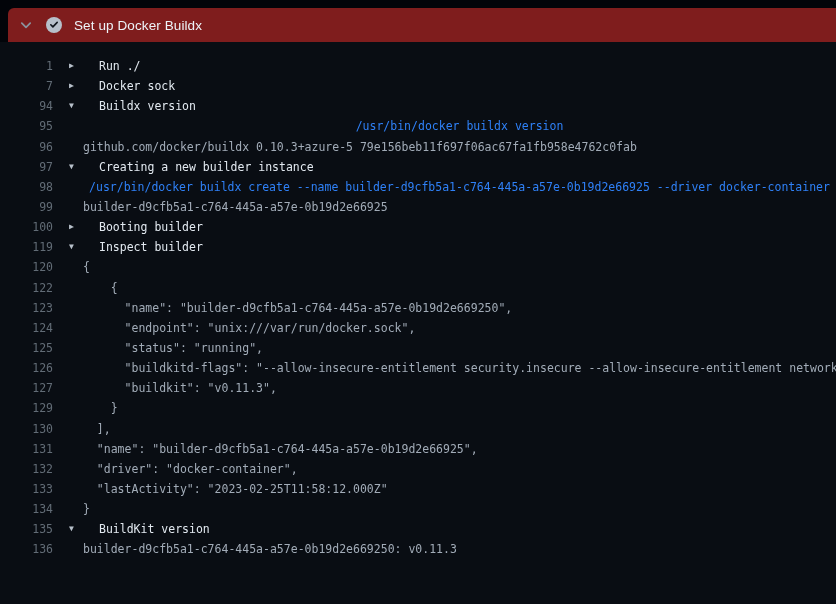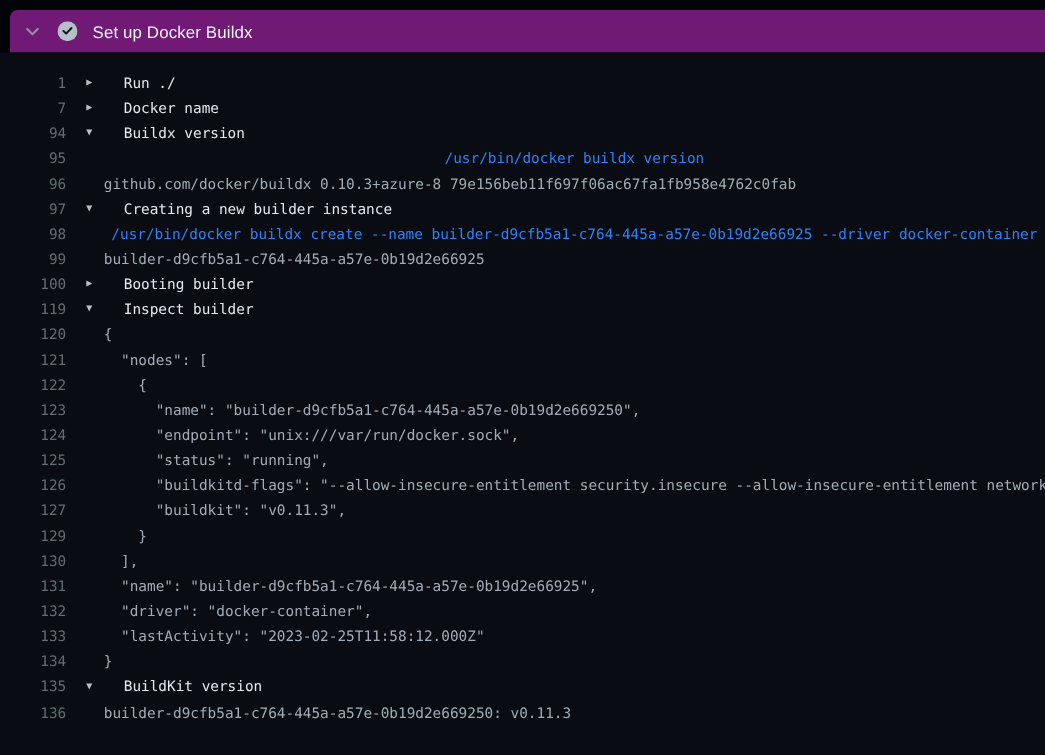--- a/index.html
+++ b/index.html
@@ -16,21 +16,21 @@
     height: 604px;
     position: relative;
   }
   
   .step-header {
     position: absolute;
     left: 8px;
     top: 8px;
     right: 0;
     height: 34px;
-    background: #701a75;
+    background: #7f1d1d;
     border-radius: 6px 0 0 0;
     display: flex;
     align-items: center;
     padding-left: 11px;
     box-sizing: border-box;
     cursor: pointer;
   }
   .chev {
     width: 14px;
     height: 14px;
@@ -112,31 +112,30 @@
       <svg width="16" height="16" viewBox="0 0 16 16">
         <circle cx="8" cy="8" r="8" fill="#b7c0ca"></circle>
         <path d="M11.2 5.4 L6.9 9.9 L4.8 7.8" fill="none" stroke="#10161d" stroke-width="1.6" stroke-linecap="round" stroke-linejoin="round"></path>
       </svg>
     </span>
     <span class="step-title">Set up Docker Buildx</span>
   </div>
 
   <div class="log" id="log">
       <div class="row"><span class="num">1</span><span class="tog">▶</span><span class="txt group">Run ./</span></div>
-      <div class="row"><span class="num">7</span><span class="tog">▶</span><span class="txt group">Docker name</span></div>
+      <div class="row"><span class="num">7</span><span class="tog">▶</span><span class="txt group">Docker sock</span></div>
       <div class="row"><span class="num">94</span><span class="tog">▼</span><span class="txt group">Buildx version</span></div>
       <div class="row"><span class="num">95</span><span class="tog"></span><span class="txt command">/usr/bin/docker buildx version</span></div>
-      <div class="row"><span class="num">96</span><span class="tog"></span><span class="txt text">github.com/docker/buildx 0.10.3+azure-8 79e156beb11f697f06ac67fa1fb958e4762c0fab</span></div>
+      <div class="row"><span class="num">96</span><span class="tog"></span><span class="txt text">github.com/docker/buildx 0.10.3+azure-5 79e156beb11f697f06ac67fa1fb958e4762c0fab</span></div>
       <div class="row"><span class="num">97</span><span class="tog">▼</span><span class="txt group">Creating a new builder instance</span></div>
       <div class="row"><span class="num">98</span><span class="tog"></span><span class="txt command">/usr/bin/docker buildx create --name builder-d9cfb5a1-c764-445a-a57e-0b19d2e66925 --driver docker-container</span></div>
       <div class="row"><span class="num">99</span><span class="tog"></span><span class="txt text">builder-d9cfb5a1-c764-445a-a57e-0b19d2e66925</span></div>
       <div class="row"><span class="num">100</span><span class="tog">▶</span><span class="txt group">Booting builder</span></div>
       <div class="row"><span class="num">119</span><span class="tog">▼</span><span class="txt group">Inspect builder</span></div>
       <div class="row"><span class="num">120</span><span class="tog"></span><span class="txt text">{</span></div>
-      <div class="row"><span class="num">121</span><span class="tog"></span><span class="txt text">  "nodes": [</span></div>
       <div class="row"><span class="num">122</span><span class="tog"></span><span class="txt text">    {</span></div>
       <div class="row"><span class="num">123</span><span class="tog"></span><span class="txt text">      "name": "builder-d9cfb5a1-c764-445a-a57e-0b19d2e669250",</span></div>
       <div class="row"><span class="num">124</span><span class="tog"></span><span class="txt text">      "endpoint": "unix:///var/run/docker.sock",</span></div>
       <div class="row"><span class="num">125</span><span class="tog"></span><span class="txt text">      "status": "running",</span></div>
       <div class="row"><span class="num">126</span><span class="tog"></span><span class="txt text">      "buildkitd-flags": "--allow-insecure-entitlement security.insecure --allow-insecure-entitlement network</span></div>
       <div class="row"><span class="num">127</span><span class="tog"></span><span class="txt text">      "buildkit": "v0.11.3",</span></div>
       <div class="row"><span class="num">129</span><span class="tog"></span><span class="txt text">    }</span></div>
       <div class="row"><span class="num">130</span><span class="tog"></span><span class="txt text">  ],</span></div>
       <div class="row"><span class="num">131</span><span class="tog"></span><span class="txt text">  "name": "builder-d9cfb5a1-c764-445a-a57e-0b19d2e66925",</span></div>
       <div class="row"><span class="num">132</span><span class="tog"></span><span class="txt text">  "driver": "docker-container",</span></div>

